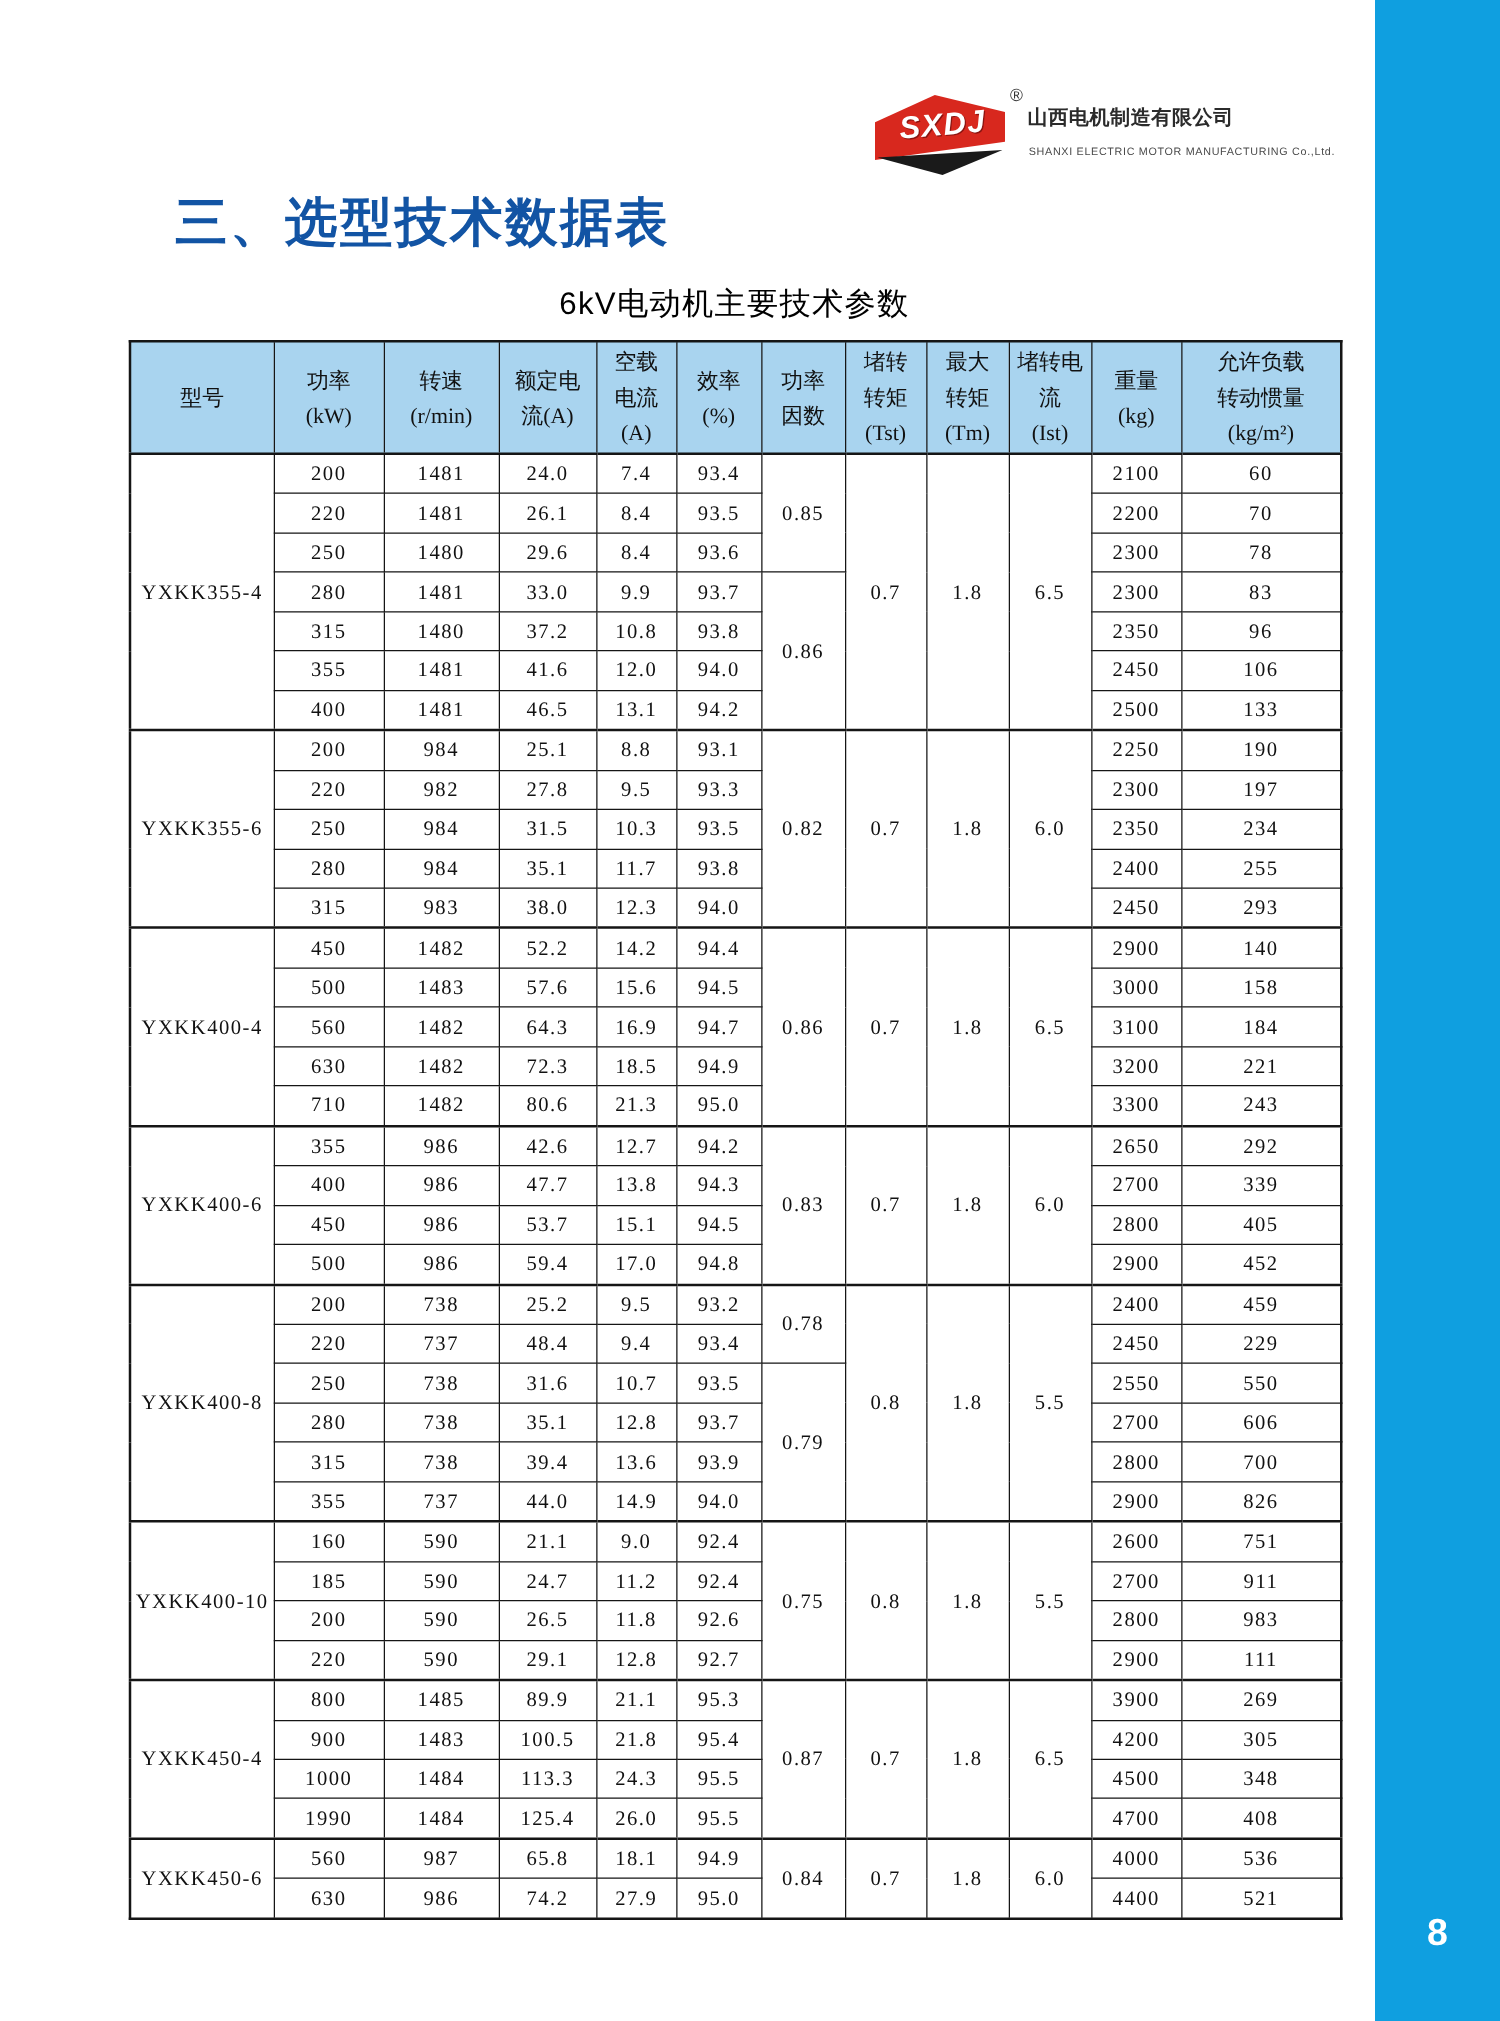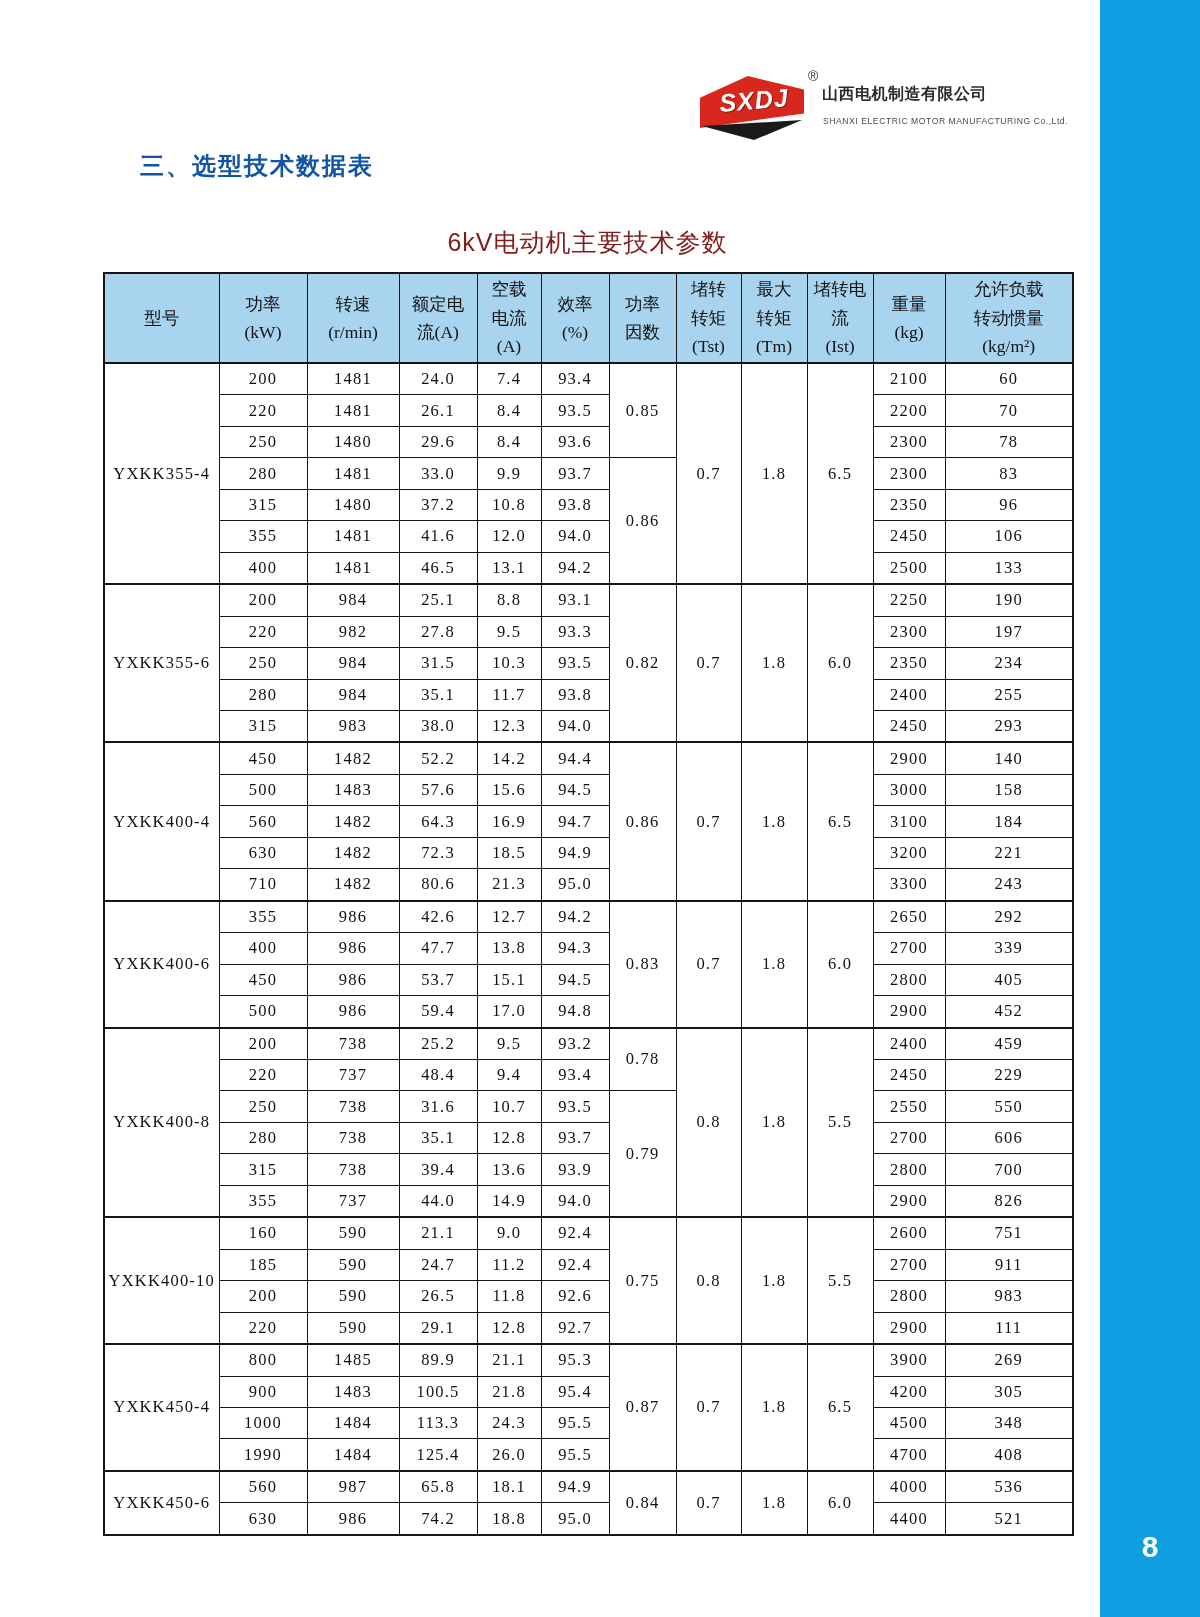--- a/index.html
+++ b/index.html
@@ -22,24 +22,24 @@
   .logo-sxdj{position:absolute;left:6px;top:10px;width:96px;text-align:center;color:#fff;
     font-style:italic;font-weight:bold;font-size:25px;letter-spacing:1px;
     transform:rotate(-5deg);font-family:"Liberation Sans",sans-serif;text-shadow:1px 1px 0 #8a1410;}
   .logo-reg{position:absolute;left:108px;top:-2px;font-size:14px;color:#333;}
   .logo-cn{position:absolute;left:122px;top:14px;font-size:16px;font-weight:600;color:#2b2b2b;
     letter-spacing:0.5px;white-space:nowrap;font-family:"Liberation Sans",sans-serif;}
   .logo-en{position:absolute;left:123px;top:46px;font-size:8.6px;color:#4a4a4a;
     letter-spacing:0.55px;white-space:nowrap;font-family:"Liberation Sans",sans-serif;}
 
   
-  .section-title{position:absolute;left:140px;top:150px;font-size:24px;font-weight:bold;
+  .section-title{position:absolute;left:140px;top:150px;font-size:42px;font-weight:bold;
     color:#1254a4;letter-spacing:2px;font-family:Liberation Mono, monospace;}
   .table-title{position:absolute;left:103px;top:226px;width:969px;text-align:center;
-    font-size:25px;color:#7f1d1d;letter-spacing:1px;font-family:"Liberation Sans",sans-serif;}
+    font-size:25px;color:#000000;letter-spacing:1px;font-family:"Liberation Sans",sans-serif;}
 
   
   table.spec{position:absolute;left:103px;top:272px;width:969px;border-collapse:collapse;
     table-layout:fixed;border:2.5px solid #151515;}
   table.spec th{
     background:#a9d4ef;border:1px solid #151515;border-bottom:2.5px solid #151515;
     font-weight:normal;font-size:17.5px;line-height:1.62;height:88px;padding:0;
     font-family:"Liberation Serif",serif;color:#111;}
   table.spec td{
     border:1px solid #151515;text-align:center;vertical-align:middle;
@@ -468,19 +468,19 @@
         <td rowspan="2">0.7</td>
         <td rowspan="2">1.8</td>
         <td rowspan="2">6.0</td>
         <td>4000</td>
         <td>536</td>
       </tr>
       <tr>
         <td>630</td>
         <td>986</td>
         <td>74.2</td>
-        <td>18.8</td>
+        <td>27.9</td>
         <td>95.0</td>
         <td>4400</td>
         <td>521</td>
       </tr>
     </tbody>
 </table>
 
 </body></html>

